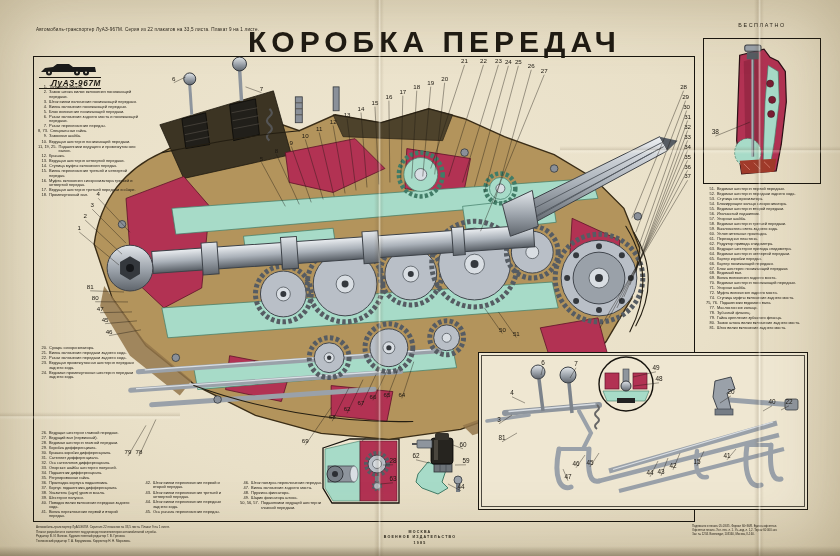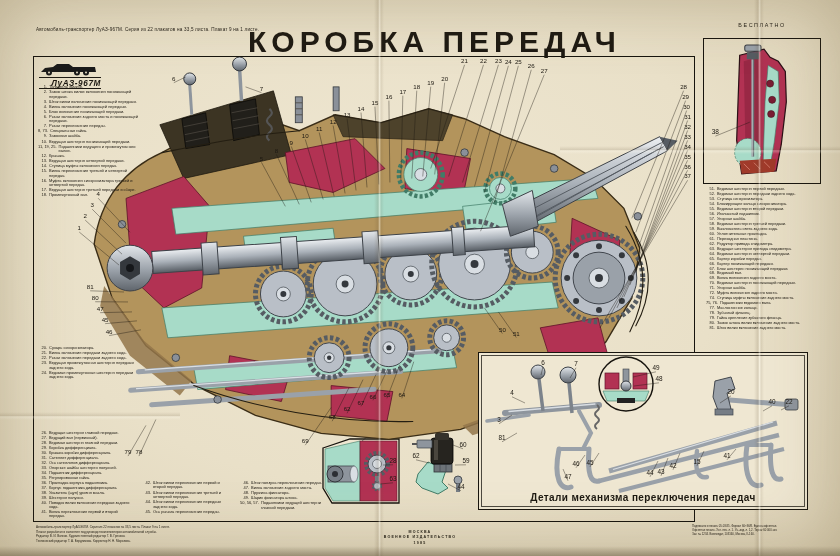--- a/index.html
+++ b/index.html
@@ -791,21 +791,20 @@
         <line x1="182" y1="122.8" x2="189" y2="105" class="lead"></line>
         <text x="182" y="121" class="co">43</text>
         <line x1="194" y1="116.8" x2="201" y2="100" class="lead"></line>
         <text x="194" y="115" class="co">42</text>
         <line x1="218" y1="112.8" x2="225" y2="98" class="lead"></line>
         <text x="218" y="111" class="co">15</text>
         <line x1="248" y1="106.8" x2="257" y2="96" class="lead"></line>
         <text x="248" y="105" class="co">41</text>
       </g>
   </svg>
-  <div class="abs" id="detail-caption">Детали механизма переключения передач</div>
 </div>
 
 <div class="abs" id="foot-left">
 
 <div>Автомобиль-транспортер ЛуАЗ-967М. Серия из 22 плакатов на 33,5 листа. Плакат 9 на 1 листе.</div>
     <div>Плакат разработан и выполнен под руководством инженеров автомобильной службы.</div>
     <div>Редактор В. И. Волков. Художественный редактор Г. В. Гречихо.</div>
     <div>Технический редактор Т. А. Бердникова. Корректор Н. Н. Морозова.</div>
   </div>
 <div class="abs" id="foot-center">

